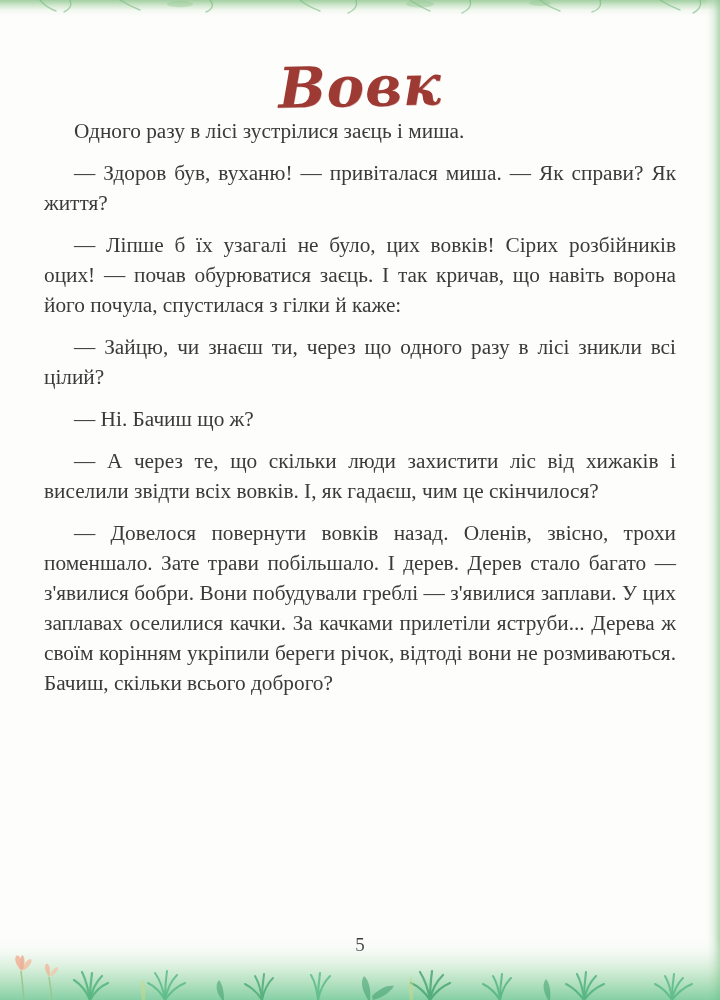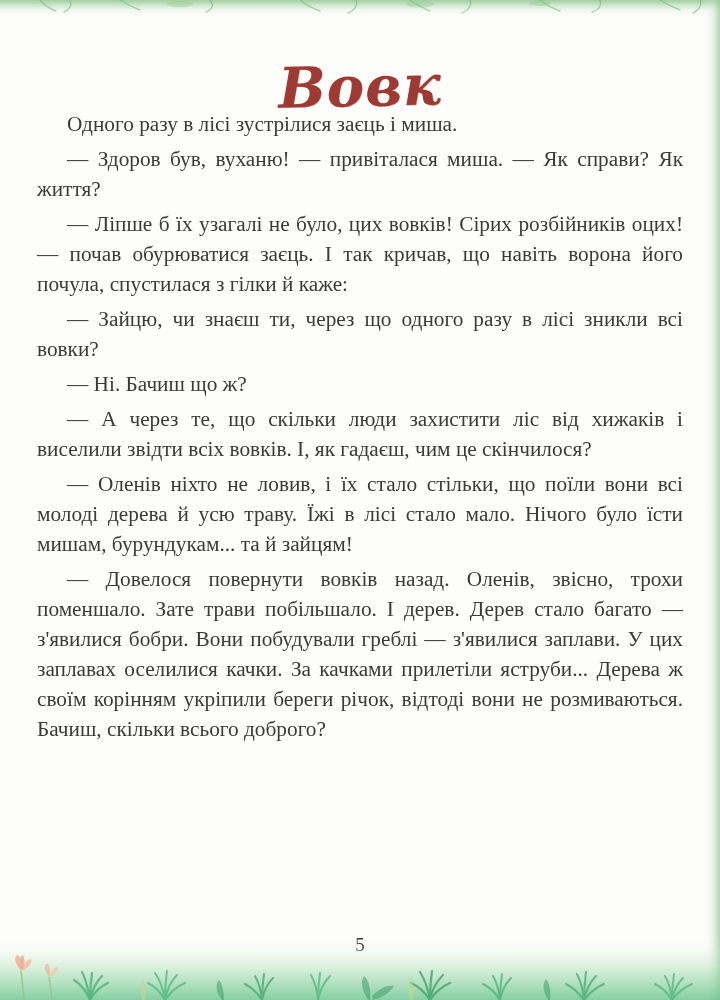--- a/index.html
+++ b/index.html
@@ -105,21 +105,21 @@
     font-family: "Liberation Serif", "DejaVu Serif", serif;
     font-size: 21.3px;
     line-height: 30px;
     color: #3a3a3a;
     text-align: justify;
     text-justify: inter-word;
     -webkit-hyphens: none;
     hyphens: none;
   }
   .body-text p {
-    margin: 5px;
+    margin: 12px;
     text-indent: 30px;
   }
   .body-text p.last-line-left {
     text-align-last: left;
   }
 
   
   .page-number {
     position: absolute;
     left: 0;
@@ -161,24 +161,23 @@
   </div>
 
   <div class="right-edge"></div>
 
   <h1 class="title">Вовк</h1>
 
   <div class="body-text">
     <p class="last-line-left">Одного разу в лісі зустрілися заєць і миша.</p>
     <p class="last-line-left">— Здоров був, вуханю! — привіталася миша. — Як справи? Як життя?</p>
     <p class="last-line-left">— Ліпше б їх узагалі не було, цих вовків! Сірих розбійників оцих! — почав обурюватися заєць. І так кричав, що навіть ворона його почула, спустилася з гілки й каже:</p>
-    <p class="last-line-left">— Зайцю, чи знаєш ти, через що одного разу в лісі зникли всі вовки?</p>
+    <p class="last-line-left">— Зайцю, чи знаєш ти, через що одного разу в лісі зникли всі цілий?</p>
     <p class="last-line-left">— Ні. Бачиш що ж?</p>
     <p class="last-line-left">— А через те, що скільки люди захистити ліс від хижаків і виселили звідти всіх вовків. І, як гадаєш, чим це скінчилося?</p>
-    <p class="last-line-left">— Оленів ніхто не ловив, і їх стало стільки, що поїли вони всі молоді дерева й усю траву. Їжі в лісі стало мало. Нічого було їсти мишам, бурундукам... та й зайцям!</p>
     <p class="last-line-left">— Довелося повернути вовків назад. Оленів, звісно, трохи поменшало. Зате трави побільшало. І дерев. Дерев стало багато — з'явилися бобри. Вони побудували греблі — з'явилися заплави. У цих заплавах оселилися качки. За качками прилетіли яструби... Дерева ж своїм корінням укріпили береги річок, відтоді вони не розмиваються. Бачиш, скільки всього доброго?</p>
   </div>
 
   <div class="page-number">5</div>
 
   <div class="bottom-border">
     <div class="bottom-wash"></div>
     <svg width="720" height="62" viewBox="0 0 720 62" xmlns="http://www.w3.org/2000/svg" aria-hidden="true">
 
       <g opacity="0.85">

